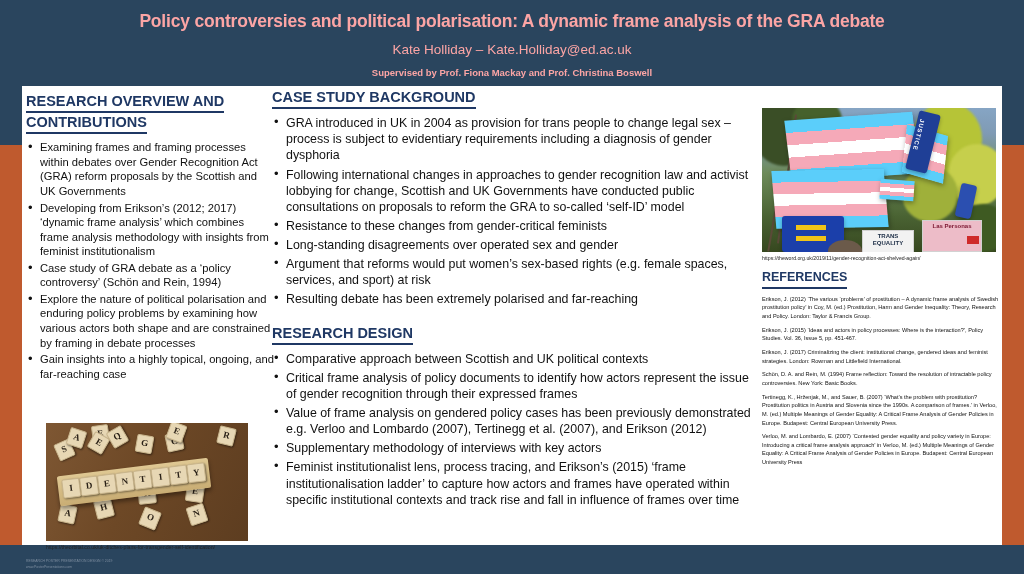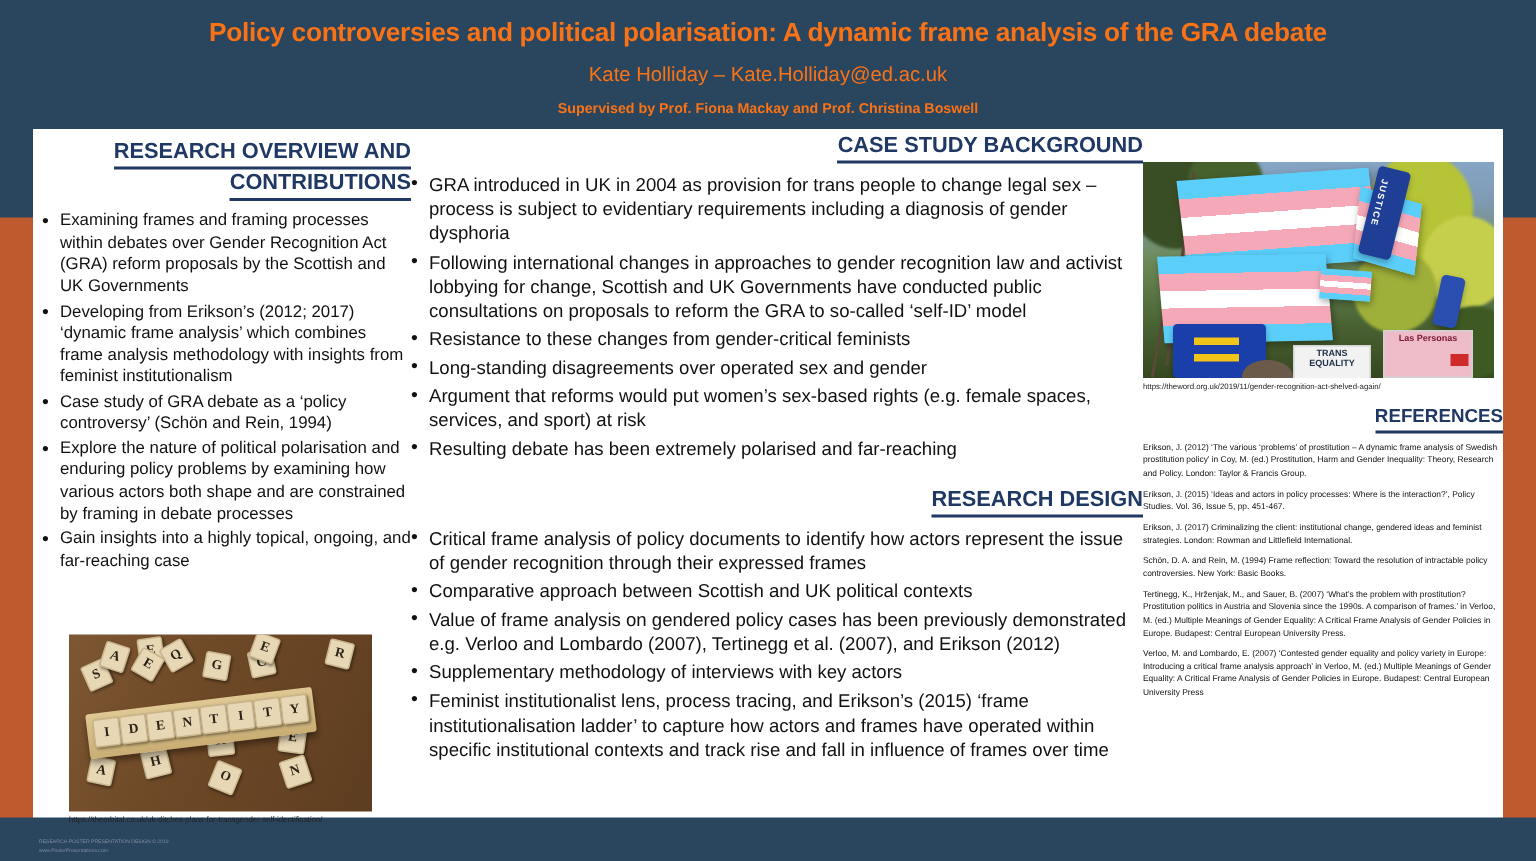--- a/index.html
+++ b/index.html
@@ -27,21 +27,21 @@
   }
   .accent-left  { left: 0; }
   .accent-right { right: 0; }
 
   
   #header {
     position: absolute;
     left: 0; top: 0;
     width: 1024px;
     height: 86px;
-    color: #f97316;
+    color: #fca5a5;
     text-align: center;
     box-sizing: border-box;
     padding-top: 8px;
   }
   #poster-title {
     font-size: 17.5px;
     font-weight: bold;
     letter-spacing: -0.2px;
     margin: 4px 0 0 0;
     line-height: 1.1;
@@ -75,21 +75,21 @@
     box-sizing: border-box;
   }
   #col-left   { left: 4px;   top: 6px;  width: 248px; }
   #col-center { left: 250px; top: 2px;  width: 490px; }
   #col-right  { left: 740px; top: 22px; width: 240px; }
 
   h2.section-title {
     color: #1f3864;
     font-size: 14.5px;
     font-weight: bold;
-    text-align: right;
+    text-align: left;
     margin: 0 0 6px 0;
     line-height: 1.25;
   }
   h2.section-title span.u {
     border-bottom: 2px solid #1f3864;
     padding-bottom: 1px;
     display: inline-block;
   }
   h2.small-title {
     font-size: 12.5px;
@@ -322,22 +322,22 @@
         <li>Long-standing disagreements over operated sex and gender</li>
         <li>Argument that reforms would put women’s sex-based rights (e.g. female spaces, services, and sport) at risk</li>
         <li>Resulting debate has been extremely polarised and far-reaching</li>
       </ul>
 
       <h2 class="section-title" style="margin-top:16px;">
         <span class="u">RESEARCH DESIGN</span>
       </h2>
 
       <ul class="bullets" id="list-design">
+        <li>Comparative approach between Scottish and UK political contexts</li>
         <li>Critical frame analysis of policy documents to identify how actors represent the issue of gender recognition through their expressed frames</li>
-        <li>Comparative approach between Scottish and UK political contexts</li>
         <li>Value of frame analysis on gendered policy cases has been previously demonstrated e.g. Verloo and Lombardo (2007), Tertinegg et al. (2007), and Erikson (2012)</li>
         <li>Supplementary methodology of interviews with key actors</li>
         <li>Feminist institutionalist lens, process tracing, and Erikson’s (2015) ‘frame institutionalisation ladder’ to capture how actors and frames have operated within specific institutional contexts and track rise and fall in influence of frames over time</li>
       </ul>
     </div>
 
     <div class="col" id="col-right">
 
       <figure>
         <div class="photo" id="photo-flags">

